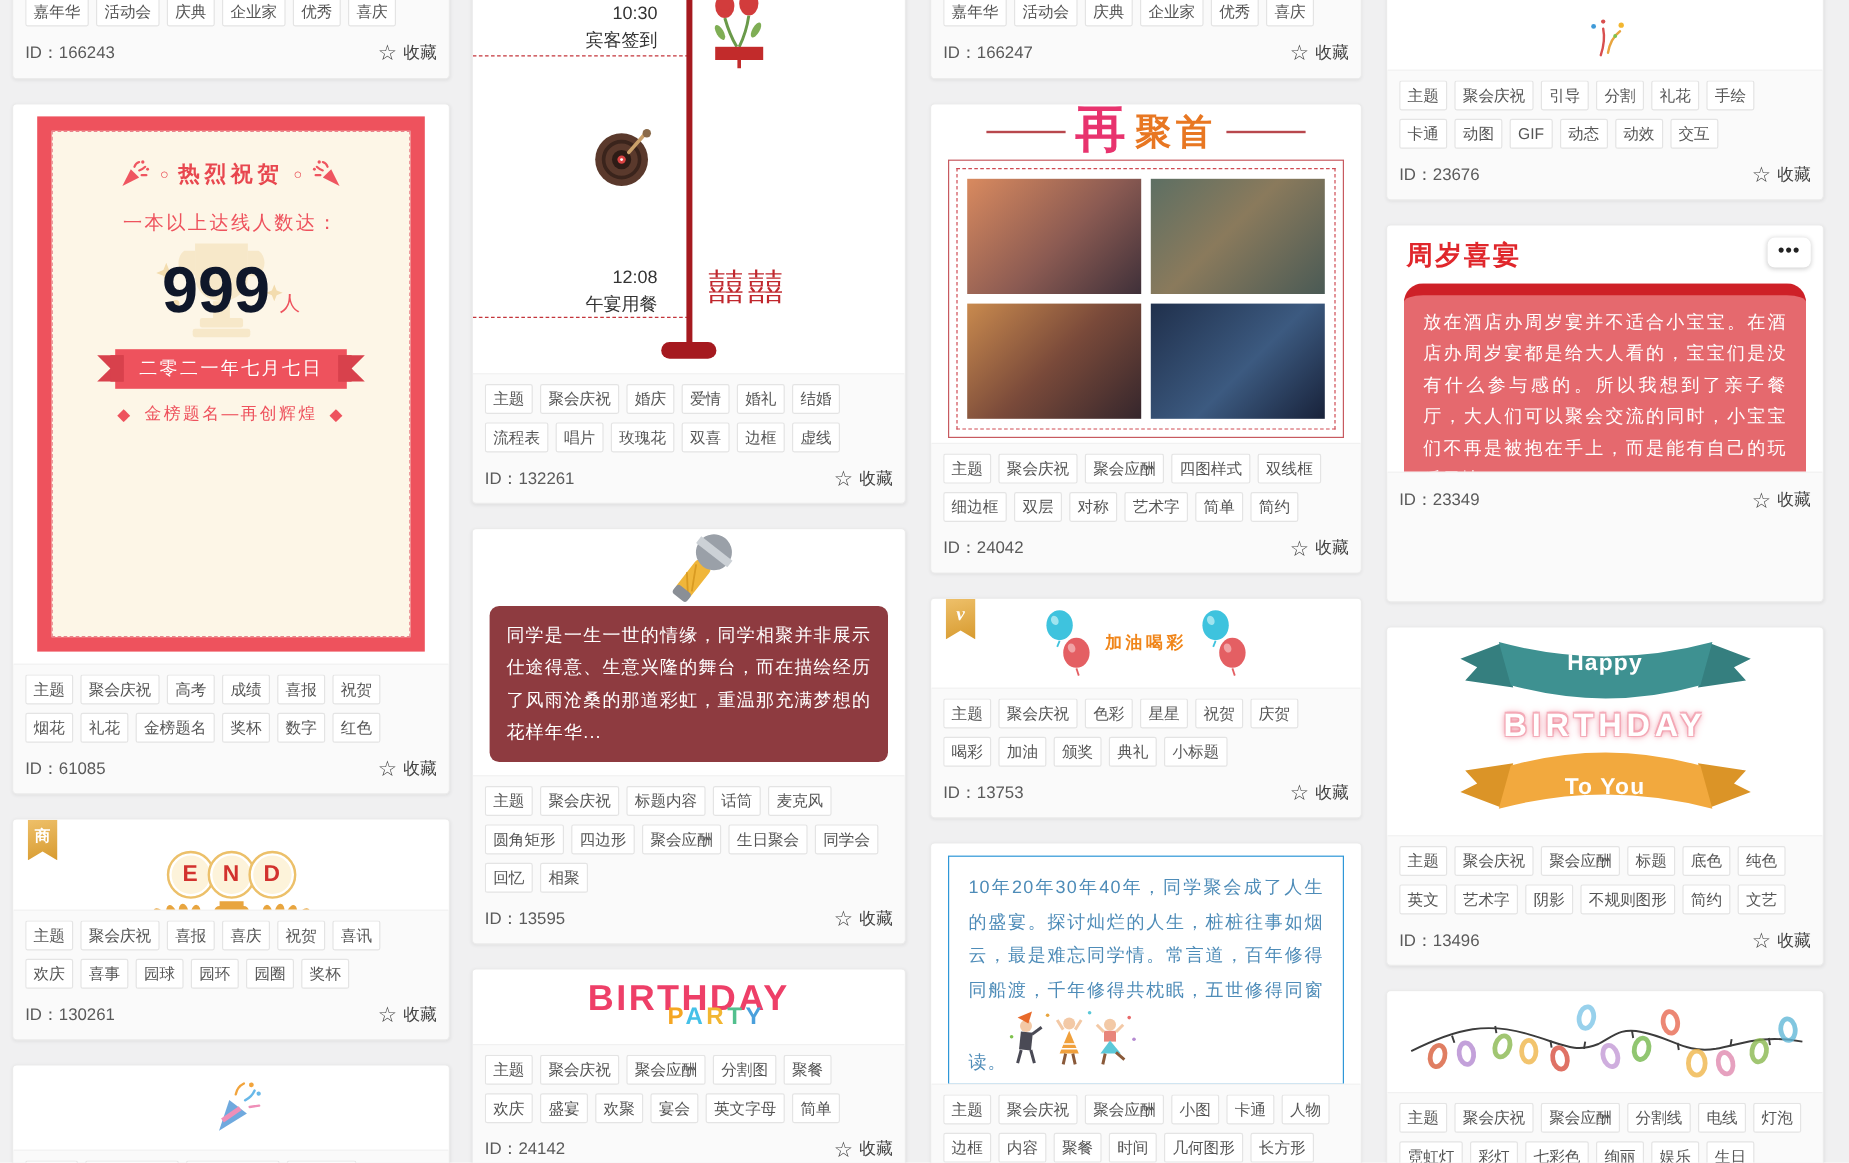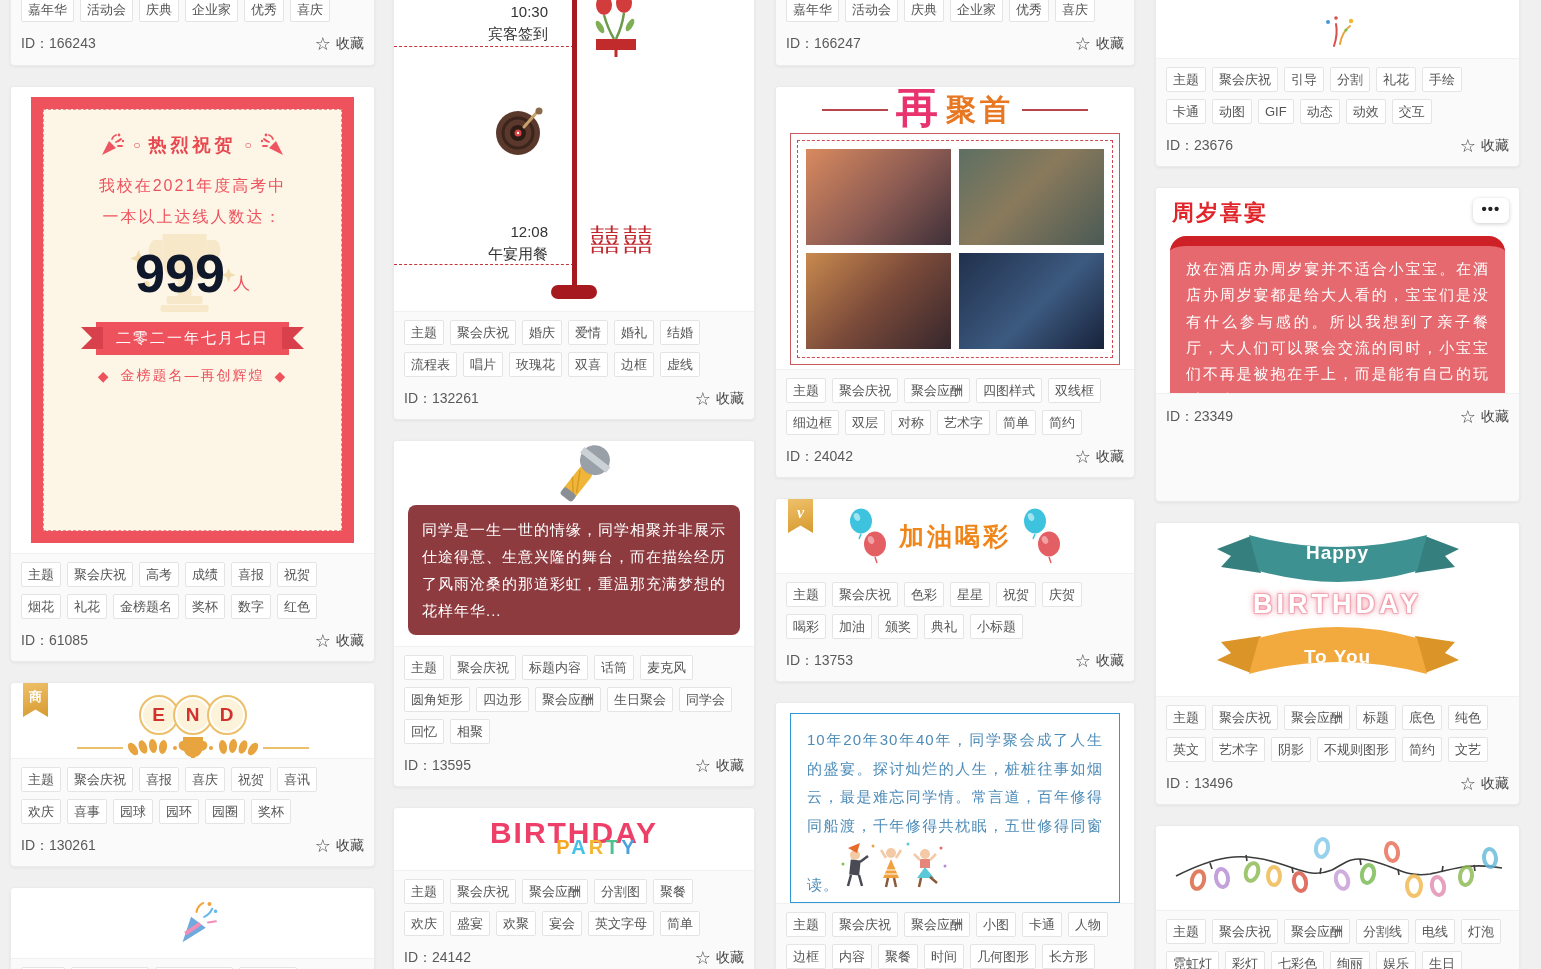--- a/index.html
+++ b/index.html
@@ -40,21 +40,21 @@
 .xb-num{position:relative;height:82px;margin-top:4px;display:flex;align-items:center;justify-content:center;gap:8px}
 .xb-trophy{position:absolute;left:50%;top:0;transform:translateX(-58%)}
 .xb-999{position:relative;font-size:54px;font-weight:bold;color:#0f172a}
 .xb-unit{position:relative;font-size:17px;color:#ee525d;margin-top:20px}
 .xb-ribbon{position:relative;display:inline-block;margin-top:8px;background:#ee525d;color:#fff;font-size:15px;
   letter-spacing:2px;padding:7px 20px;z-index:0}
 .xb-ribbon:before{content:"";position:absolute;left:-15px;top:5px;border:11px solid #d8414c;border-left-color:transparent;z-index:-1}
 .xb-ribbon:after{content:"";position:absolute;right:-15px;top:5px;border:11px solid #d8414c;border-right-color:transparent;z-index:-1}
 .xb-slogan{margin-top:12px;color:#ee525d;font-size:14px;letter-spacing:2px;display:flex;justify-content:center;gap:10px;align-items:center}
 
-.endp{padding-top:12px;text-align:center}
+.endp{padding-top:26px;text-align:center}
 .end-c{display:inline-block;width:40px;height:40px;border-radius:50%;background:#fdf3da;border:2px solid #ecc06a;
   box-shadow:inset 0 0 0 2px #fff;color:#d2322e;font-size:19px;font-weight:bold;line-height:36px;margin:0 -3px;box-sizing:border-box}
 
 .hp{height:100%;display:flex;align-items:center;justify-content:center}
 .hp-pop{margin-right:-8px;transform:rotate(-8deg);position:relative;z-index:1}
 .hp-banner{display:inline-block;width:255px;height:48px;line-height:48px;text-align:center;color:#fff;font-size:22px;
   letter-spacing:4px;background:linear-gradient(90deg,#8cb5e9,#b9a0d4 50%,#ec92bb)}
 
 .tl{position:relative;height:100%;font-size:15px;color:#333}
 .tl-line{position:absolute;left:50%;top:0;bottom:22px;width:5px;margin-left:-2.5px;background:#a5191f}
@@ -79,21 +79,21 @@
 .ru-title{display:flex;align-items:center;justify-content:center;gap:8px;height:46px}
 .ru-line{width:66px;height:2px;background:#b8474d}
 .ru-t1{font-size:42px;font-weight:bold;color:#e8336e;line-height:1;margin-top:-4px}
 .ru-t2{font-size:30px;font-weight:bold;color:#e87722;letter-spacing:4px}
 .ru-frame{margin:0 14px;border:1px solid #c75a60;padding:6px}
 .ru-dash{border:1px dashed #cf4a52;padding:8px}
 .ru-grid{display:grid;grid-template-columns:1fr 1fr;gap:8px}
 .ru-photo{height:96px}
 
 .ch{height:100%;display:flex;align-items:center;justify-content:center;gap:10px}
-.ch-text{color:#f08519;font-weight:bold;font-size:25px;letter-spacing:3px}
+.ch-text{color:#f08519;font-weight:bold;font-size:14px;letter-spacing:3px}
 
 .cm-box{margin:10px 14px;border:1px solid #2e97d8;padding:12px 16px 2px;color:#4e8cb8;font-size:15px;
   line-height:1.9;text-align:justify;letter-spacing:1px}
 .cm-art{margin:0 0 4px -6px}
 
 .sp{height:100%;display:flex;align-items:flex-end;justify-content:center;padding-bottom:8px;box-sizing:border-box}
 
 .zs{padding:8px 14px 0}
 .zs-title{color:#e0262b;font-size:22px;font-weight:bold;letter-spacing:2px;margin:2px 0 8px 2px}
 .zs-box{background:#e5696e;border-top:10px solid #ce2027;border-radius:16px;padding:10px 16px;color:#fff;
@@ -148,21 +148,20 @@
                     <path d="M3 23 L10 9 L17 16 Z" fill="#ef5560"></path>
                     <g stroke="#ef5560" stroke-width="1.8" stroke-linecap="round" fill="none">
                       <path d="M13 7 q1 -3 4 -4"></path>
                       <path d="M17 10 q3 -1 5 -3"></path>
                       <path d="M19 14 h4"></path>
                     </g>
                     <circle cx="20" cy="3" r="1.4" fill="#ef5560"></circle>
                     <circle cx="24" cy="9" r="1.2" fill="#ef5560"></circle>
                   </svg></span>
               </div>
-    <div class="xb-line">我校在2021年度高考中</div>
     <div class="xb-line">一本以上达线人数达：</div>
     <div class="xb-num">
                 <span class="icn xb-trophy"><svg width="118" height="82" viewBox="0 0 118 82">
                     <g fill="#f7e8c9">
                       <path d="M38 2 h44 v28 a22 20 0 0 1 -44 0 z"></path>
                       <path d="M38 8 h-9 a9 11 0 0 0 9 20 z"></path>
                       <path d="M82 8 h9 a9 11 0 0 1 -9 20 z"></path>
                       <rect x="53" y="50" width="14" height="14"></rect>
                       <rect x="42" y="64" width="36" height="8" rx="2"></rect>
                       <rect x="36" y="73" width="48" height="7" rx="2"></rect>

